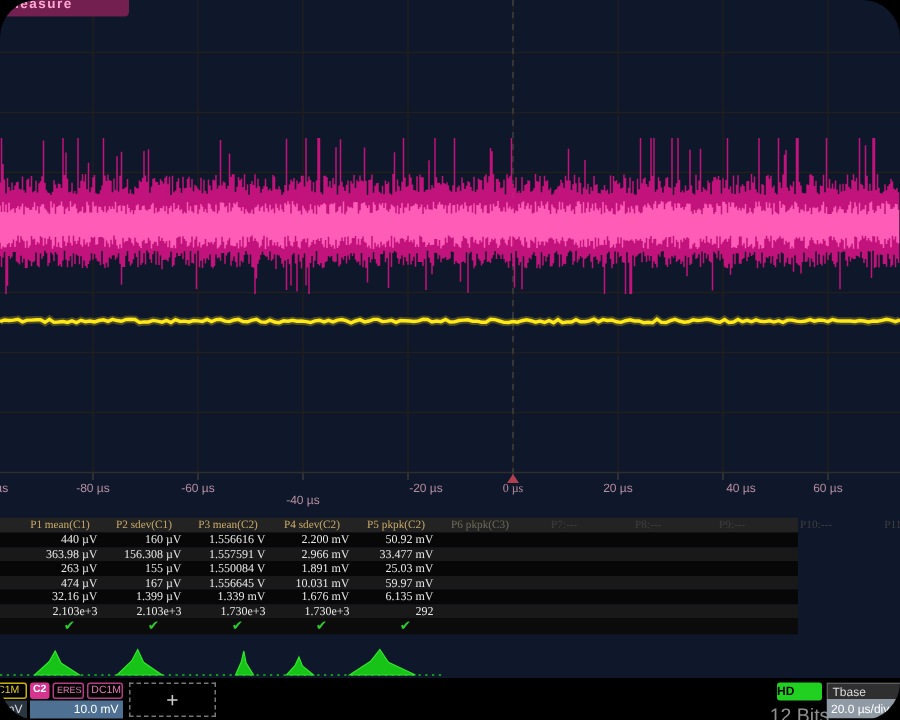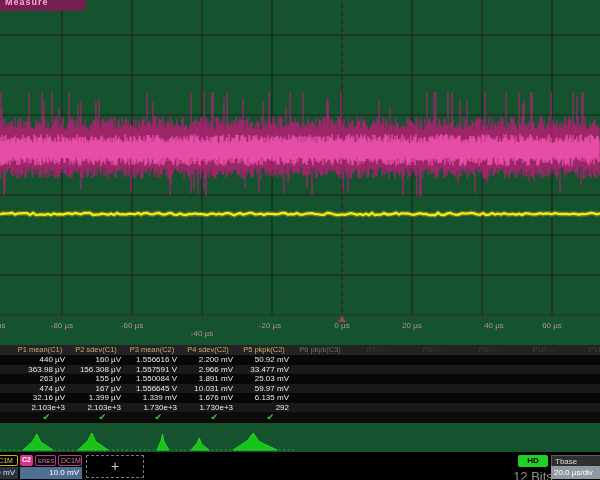--- a/index.html
+++ b/index.html
@@ -1,36 +1,37 @@
 <!DOCTYPE html>
 <html><head>
 <meta charset="utf-8">
 <style>
   html,body{margin:0;padding:0;background:#000;}
   *{box-sizing:border-box;}
   .scope{
-    position:relative;width:600px;height:480px;background:#14532d;overflow:hidden;
+    position:relative;width:600px;height:480px;background:#0f172a;overflow:hidden;
     font-family:"Liberation Sans",sans-serif;
+    border-radius:25px;
   }
   svg#wave-svg{position:absolute;left:0;top:0;}
   
   .toplabel{position:absolute;left:0;top:0;width:86px;height:11px;overflow:hidden;
     background:#731f4f;border-radius:0 0 3px 0;}
   .toplabel span{display:block;margin-top:-3px;padding-left:5px;font-size:9px;
     font-weight:bold;color:#ffa9d4;letter-spacing:1px;}
   
   #axis .tlabel{position:absolute;top:321px;width:60px;text-align:center;
     color:#b68fa0;font-size:8px;}
   .trigmark{position:absolute;left:338px;top:316px;width:0;height:0;
     border-left:4px solid transparent;border-right:4px solid transparent;
     border-bottom:6px solid #b04050;}
   
   #ptable{position:absolute;left:0;top:345px;width:600px;overflow:hidden;}
   .prow{display:flex;padding-left:12px;height:9.5px;line-height:9.5px;
-    font-size:8px;background:#070707;width:600px;}
+    font-size:8px;background:#070707;width:532px;font-family:Liberation Serif, serif;}
   .prow.phead{background:#232323;height:10px;line-height:10px;}
   .prow.alt{background:#191919;}
   .prow.pcheck{background:#0b0b0b;height:11px;line-height:11px;}
   .cell{flex:0 0 56px;width:56px;overflow:hidden;white-space:nowrap;}
   .hcell{text-align:center;color:#c9ab6b;font-size:7.5px;}
   .hcell.dim1{color:#6e6c58;}
   .hcell.dim2{color:#3f3f3f;}
   .vcell{text-align:right;color:#e9e9e9;padding-right:3px;}
   .ccell{text-align:right;padding-right:18px;font-size:9px;}
   
@@ -44,21 +45,21 @@
   .tag.lineP{border:1px solid #b43d84;color:#e87ab8;}
   .valrow{height:12px;line-height:12px;font-size:8px;color:#fff;text-align:right;
     padding-right:3px;margin-top:1px;}
   .c1box{left:-62px;width:80px;}
   .c1box .valrow{background:#2b3540;color:#ddd;}
   .c2box{left:20px;width:62px;}
   .c2box .valrow{background:#4e7093;}
   .addbox{position:absolute;left:86px;top:3px;width:58px;height:23px;
     border:1px dashed #777;color:#ccc;font-size:14px;text-align:center;line-height:21px;}
   .hdbadge{position:absolute;left:518px;top:3px;width:30px;height:12px;background:#21d121;
-    border-radius:2px;color:#000;font-size:8px;font-weight:bold;text-align:center;line-height:12px;}
+    border-radius:2px;color:#000;font-size:8px;font-weight:bold;text-align:left;line-height:12px;}
   .hdbits{position:absolute;left:512px;top:17px;width:42px;text-align:center;
     color:#8f8f8f;font-size:13px;}
   .tbase{position:absolute;left:551px;top:3px;width:60px;overflow:hidden;}
   .tbase .tbhead{height:11px;line-height:11px;background:#2f2f2f;border:1px solid #5c5c5c;
     border-bottom:none;color:#ddd;font-size:8px;padding-left:3px;}
   .tbase .tbval{height:13px;line-height:13px;background:#8f9aa5;color:#fff;
     font-size:8px;padding-left:3px;white-space:nowrap;}
 </style>
 </head>
 <body>
@@ -108,22 +109,22 @@
 
   <div class="toplabel">
     <span>Measure</span>
   </div>
 
   <div id="axis">
       <div class="tlabel" style="left: -38px;">-100 µs</div>
       <div class="tlabel" style="left: 32px;">-80 µs</div>
       <div class="tlabel" style="left: 102px;">-60 µs</div>
       <div class="tlabel" style="left: 172px; margin-top: 8px;">-40 µs</div>
-      <div class="tlabel" style="left: 240px;">-20 µs</div>
-      <div class="tlabel" style="left: 312px;">0 µs</div>
+      <div class="tlabel" style="left: 254px;">-20 µs</div>
+      <div class="tlabel" style="left: 312px; font-family: Liberation Serif, serif;">0 µs</div>
       <div class="tlabel" style="left: 382px;">20 µs</div>
       <div class="tlabel" style="left: 464px;">40 µs</div>
       <div class="tlabel" style="left: 522px;">60 µs</div>
     </div>
   <div class="trigmark"></div>
 
   <div id="ptable">
       <div class="prow phead">
         <span class="cell hcell">P1 mean(C1)</span>
         <span class="cell hcell">P2 sdev(C1)</span>

